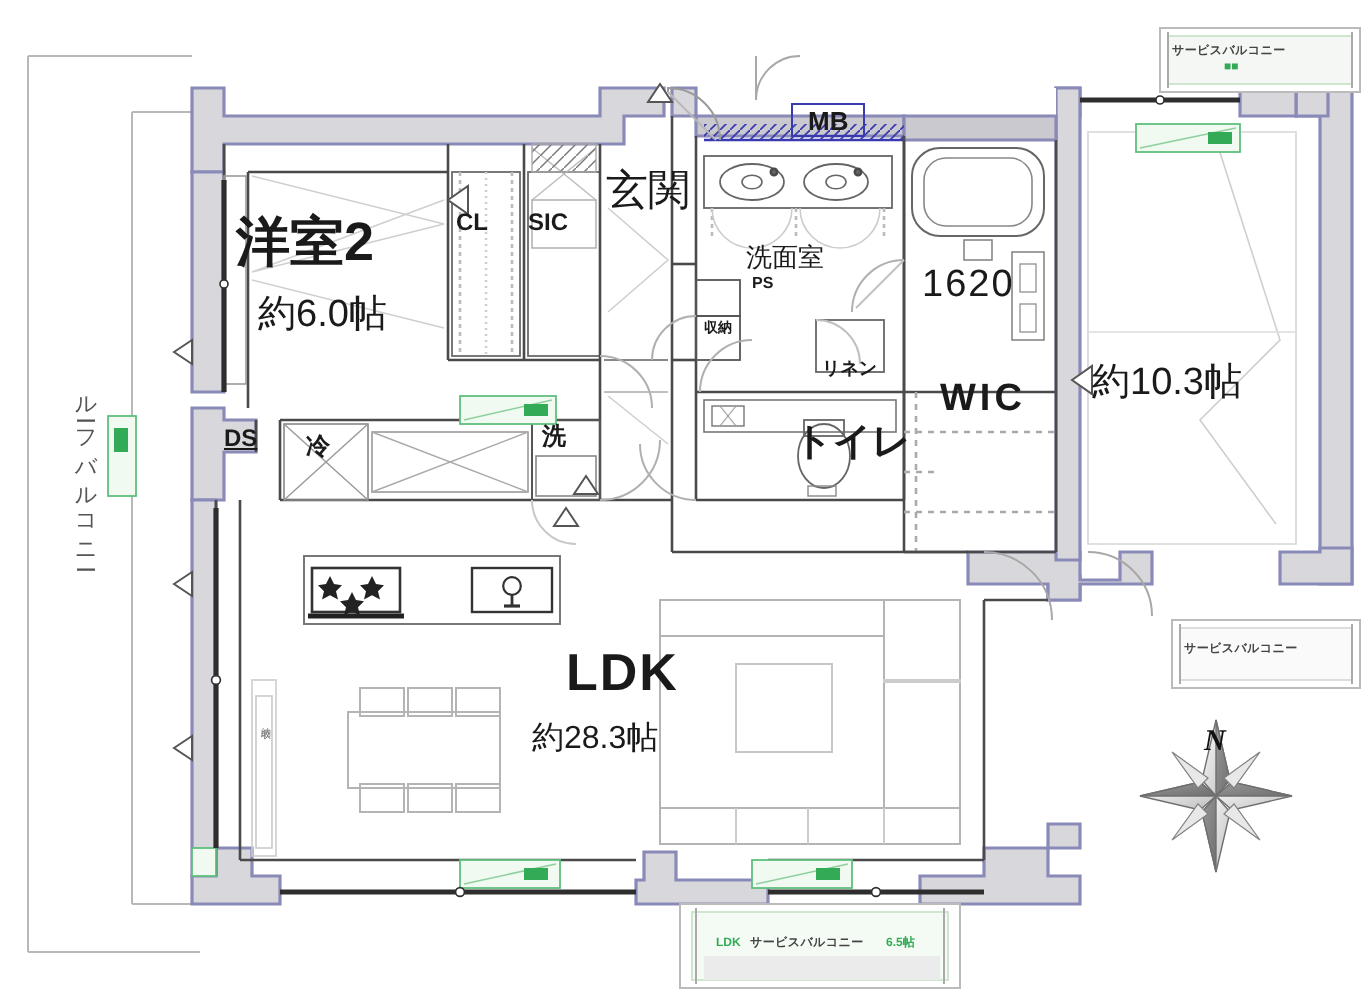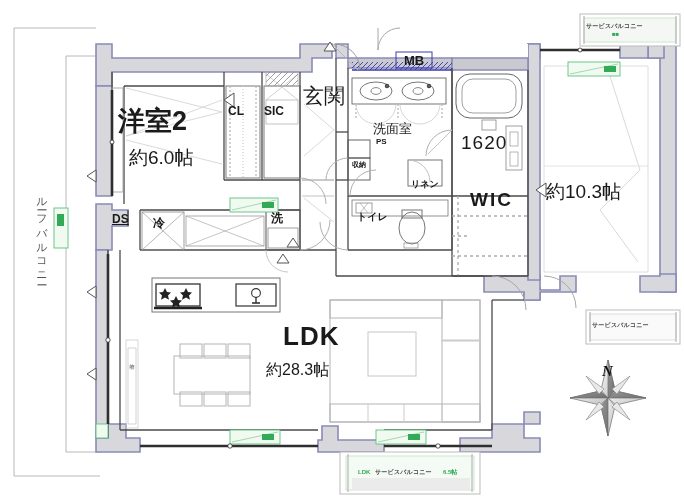--- a/index.html
+++ b/index.html
@@ -84,22 +84,23 @@
     font-weight: 700;
     font-family: "Liberation Sans", sans-serif;
   }
   .lbl-wic {
     font-size: 19px;
     font-weight: 700;
     font-family: "Liberation Sans", sans-serif;
     letter-spacing: 2px;
   }
   .lbl-toilet {
-    font-size: 10px;
-    font-weight: 700;
+    font-size: 19px;
+    font-weight: 700;
+    margin-left: 40px;
   }
   .lbl-senmen {
     font-size: 13px;
     font-weight: 500;
   }
   .lbl-genkan {
     font-size: 21px;
     font-weight: 500;
   }
   .lbl-mb {

